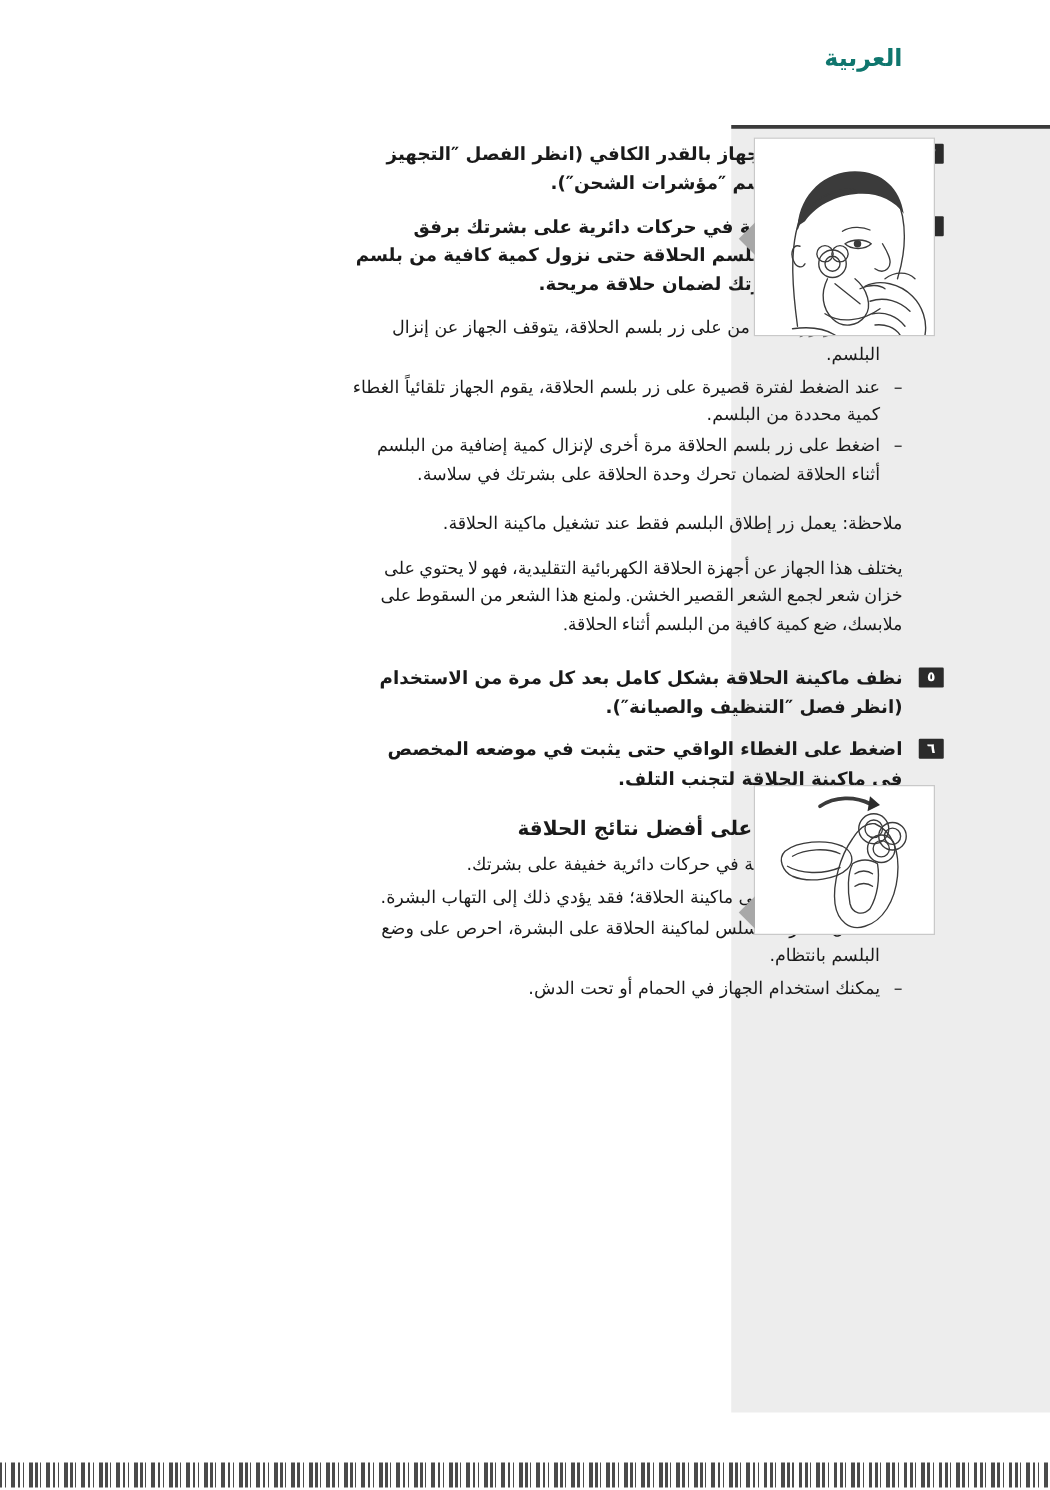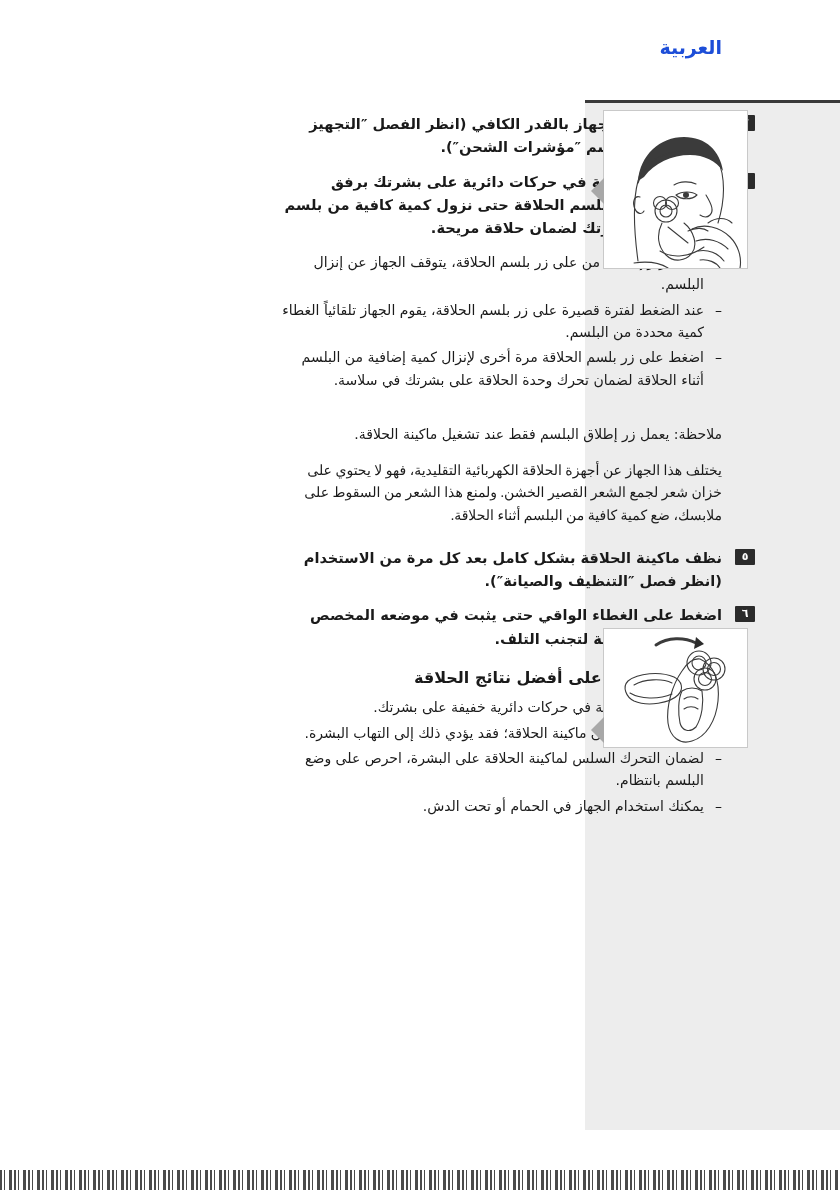--- a/index.html
+++ b/index.html
@@ -37,21 +37,21 @@
   }
 
   
   .page-title {
     position: absolute;
     top: 36px;
     right: 118px;
     font-size: 19px;
     font-weight: bold;
     letter-spacing: 0.5px;
-    color: #1d4ed8;
+    color: #0f766e;
   }
 
   
   .content {
     position: absolute;
     top: 112px;
     right: 118px;
     width: 440px;
     text-align: right;
     font-size: 14.2px;
@@ -97,21 +97,21 @@
     line-height: 1.6;
   }
   ul.dashlist li::before {
     content: "–";
     position: absolute;
     right: 0;
     top: 0;
   }
 
   p.note {
-    margin: 16px 0 14px 0;
+    margin: 1px 0 14px 0;
     font-size: 14px;
     line-height: 1.62;
   }
   p.para {
     margin: 0 0 12px 0;
     font-size: 14px;
     line-height: 1.62;
     font-family: Liberation Serif, serif;
   }
   .spacer-sm { height: 6px; }

